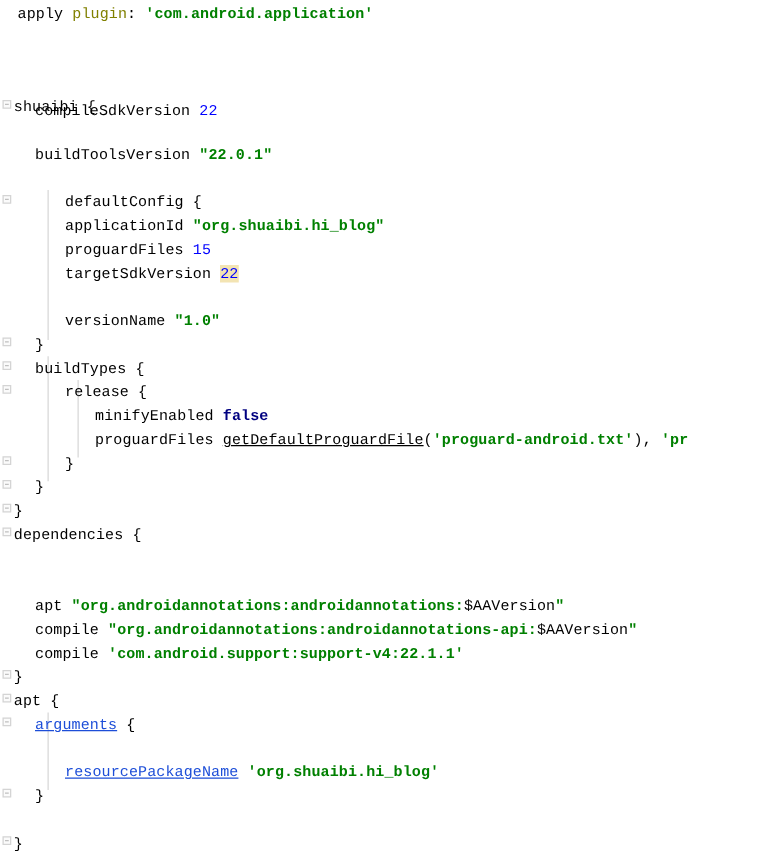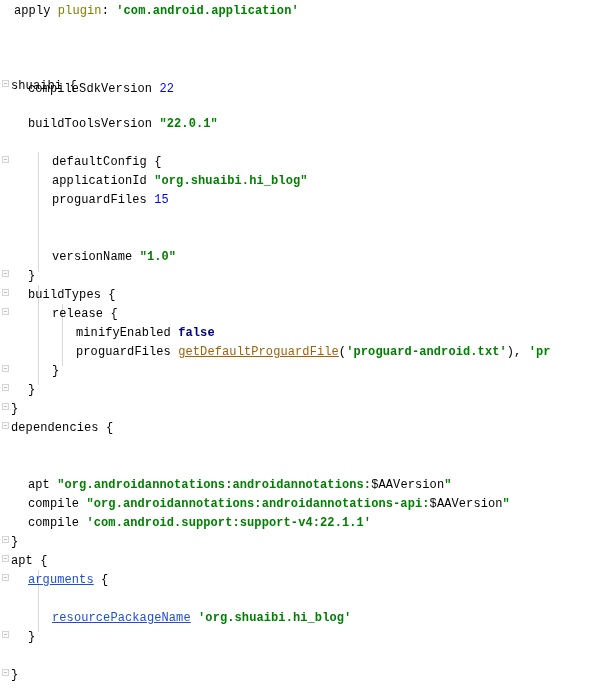--- a/index.html
+++ b/index.html
@@ -79,21 +79,21 @@
   }
 
   
   .tok-default  { color: #000000; }
   .tok-keyword  { color: #000080; font-weight: bold; }
   .tok-named    { color: #808000; }
   .tok-string   { color: #008000; font-weight: bold; }
   .tok-number   { color: #0000ff; }
   .tok-punct    { color: #000000; }
   .tok-var      { color: #000000; }
-  .tok-fn       { color: #a16207; text-decoration: underline; }
+  .tok-fn       { color: #000000; text-decoration: underline; }
   .tok-prop     { color: #1d4ed8; text-decoration: underline; }
 
   .hl-search {
     background: #f3e4b3;
   }
   .hl-brace {
     background: #f7e7a8;
   }
 </style>
 </head>
@@ -134,20 +134,21 @@
     <div class="line" style="top:80px;left:28px"><span class="tok-default">compileSdkVersion </span><span class="tok-number">22</span></div>
 
     <div class="line" style="top:115px;left:28px"><span class="tok-default">buildToolsVersion </span><span class="tok-string">"22.0.1"</span></div>
 
     <div class="line" style="top:153px;left:52px"><span class="tok-default">defaultConfig {</span></div>
 
     <div class="line" style="top:172px;left:52px"><span class="tok-default">applicationId </span><span class="tok-string">"org.shuaibi.hi_blog"</span></div>
 
     <div class="line" style="top:191px;left:52px"><span class="tok-default">proguardFiles </span><span class="tok-number">15</span></div>
 
+    <div class="line" style="top:210px;left:52px"><span class="tok-default">targetSdkVersion </span><span class="tok-number hl-search">22</span></div>
 
 
     <div class="line" style="top:248px;left:52px"><span class="tok-default">versionName </span><span class="tok-string">"1.0"</span></div>
 
     <div class="line" style="top:267px;left:28px"><span class="tok-default">}</span></div>
 
     <div class="line" style="top:286px;left:28px"><span class="tok-default">buildTypes {</span></div>
 
     <div class="line" style="top:305px;left:52px"><span class="tok-default">release {</span></div>
 

